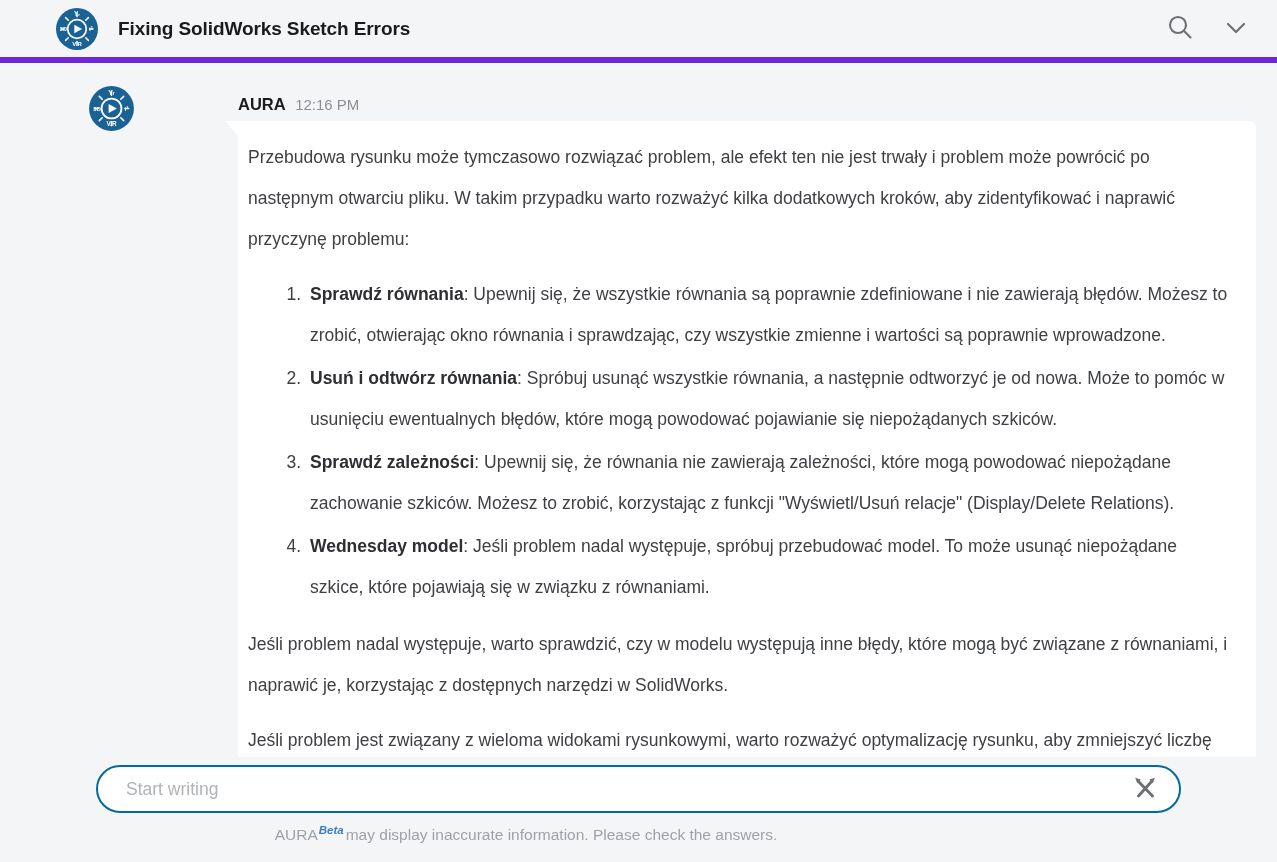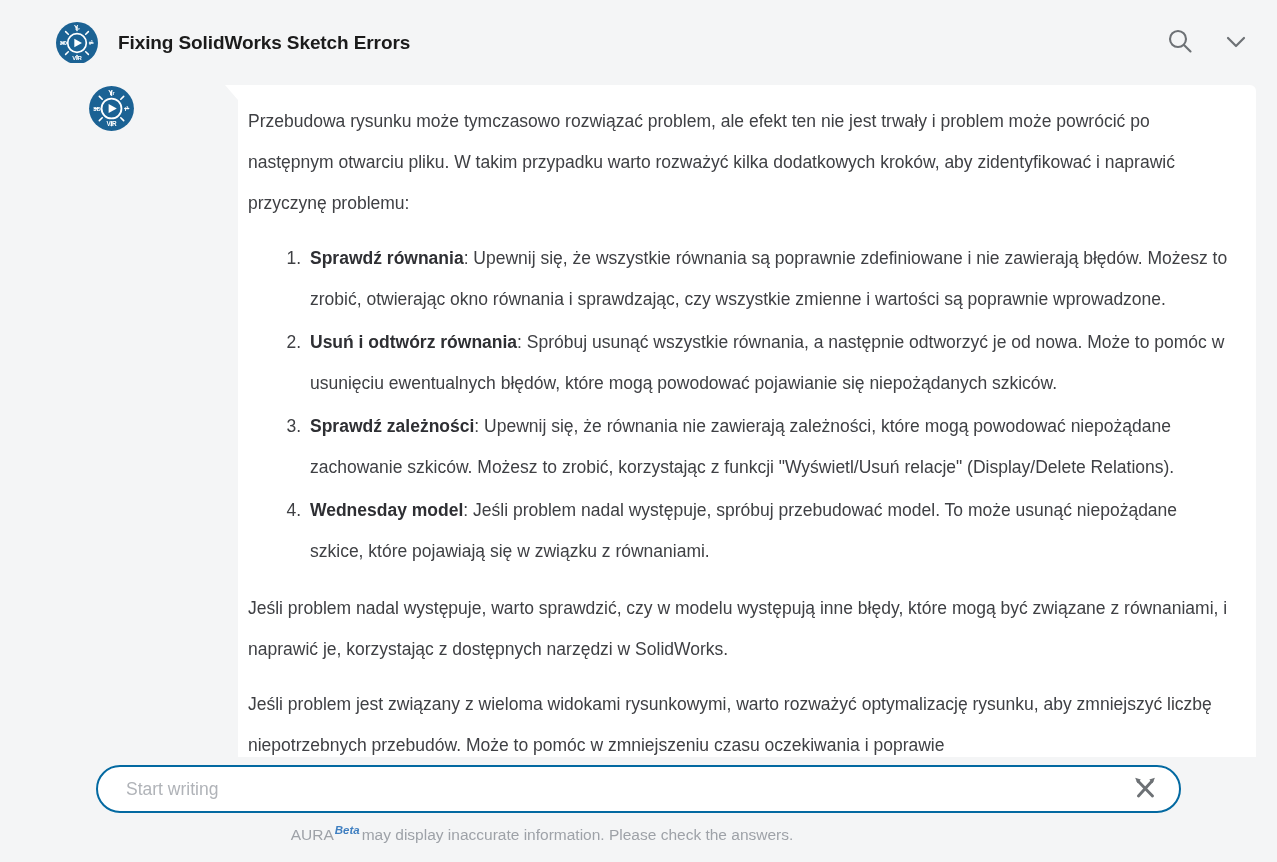--- a/index.html
+++ b/index.html
@@ -15,25 +15,25 @@
     position: relative;
     width: 1277px;
     height: 862px;
     background: #f4f5f6;
     overflow: hidden;
   }
 
   
   .header {
     position: absolute;
-    top: 13px; left: 0;
+    top: 0; left: 0;
     width: 1277px;
     height: 63px;
     background: #f4f5f6;
-    border-bottom: 4px solid #6d28d9;
+    border-bottom: 6px solid #6d28d9;
     display: flex;
     align-items: center;
     padding: 0 24px 0 55px;
   }
   .header-logo {
     width: 44px; height: 44px;
     flex: 0 0 44px;
   }
   .header-title {
     margin-left: 19px;
@@ -225,21 +225,21 @@
     width: 40px; height: 40px;
     display: flex; align-items: center; justify-content: center;
     background: transparent;
     border: none;
     cursor: pointer;
     padding: 0;
     margin-right: 4px;
   }
   .disclaimer {
     position: absolute;
-    left: 16px; top: 67px;
+    left: 0; top: 67px;
     width: 1052px;
     text-align: center;
     font-size: 15.5px;
     color: #9ea2a8;
   }
   .beta-tag {
     color: #3f7fc1;
     font-style: italic;
     font-weight: bold;
     font-size: 11.5px;
@@ -317,20 +317,24 @@
             <line x1="13.3" y1="30.7" x2="10.6" y2="33.4"></line>
             <line x1="30.7" y1="30.7" x2="33.4" y2="33.4"></line>
           </g>
           <text x="22" y="9.4" font-family="Liberation Sans, sans-serif" font-size="6.4" font-weight="bold" fill="#ffffff" text-anchor="middle">Y<tspan font-size="4.4">r</tspan></text>
           <text x="8.4" y="24.2" font-family="Liberation Sans, sans-serif" font-size="5.6" font-weight="bold" fill="#ffffff" text-anchor="middle">3D</text>
           <text x="36" y="24.2" font-family="Liberation Sans, sans-serif" font-size="5.6" font-weight="bold" fill="#ffffff" text-anchor="middle">i²</text>
           <text x="22" y="38.6" font-family="Liberation Sans, sans-serif" font-size="6" font-weight="bold" fill="#ffffff" text-anchor="middle">V.R</text>
         </svg>
       </span>
 
+      <div class="name-line">
+        <span class="sender-name">AURA</span>
+        <span class="sender-time">12:16 PM</span>
+      </div>
 
       <div class="bubble bubble-aura">
         <p>Przebudowa rysunku może tymczasowo rozwiązać problem, ale efekt ten nie jest trwały i problem może powrócić po następnym otwarciu pliku. W takim przypadku warto rozważyć kilka dodatkowych kroków, aby zidentyfikować i naprawić przyczynę problemu:</p>
 
         <ol>
           <li>
             <strong>Sprawdź równania</strong><span>: Upewnij się, że wszystkie równania są poprawnie zdefiniowane i nie zawierają błędów. Możesz to zrobić, otwierając okno równania i sprawdzając, czy wszystkie zmienne i wartości są poprawnie wprowadzone.</span>
           </li>
           <li>
             <strong>Usuń i odtwórz równania</strong><span>: Spróbuj usunąć wszystkie równania, a następnie odtworzyć je od nowa. Może to pomóc w usunięciu ewentualnych błędów, które mogą powodować pojawianie się niepożądanych szkiców.</span>

